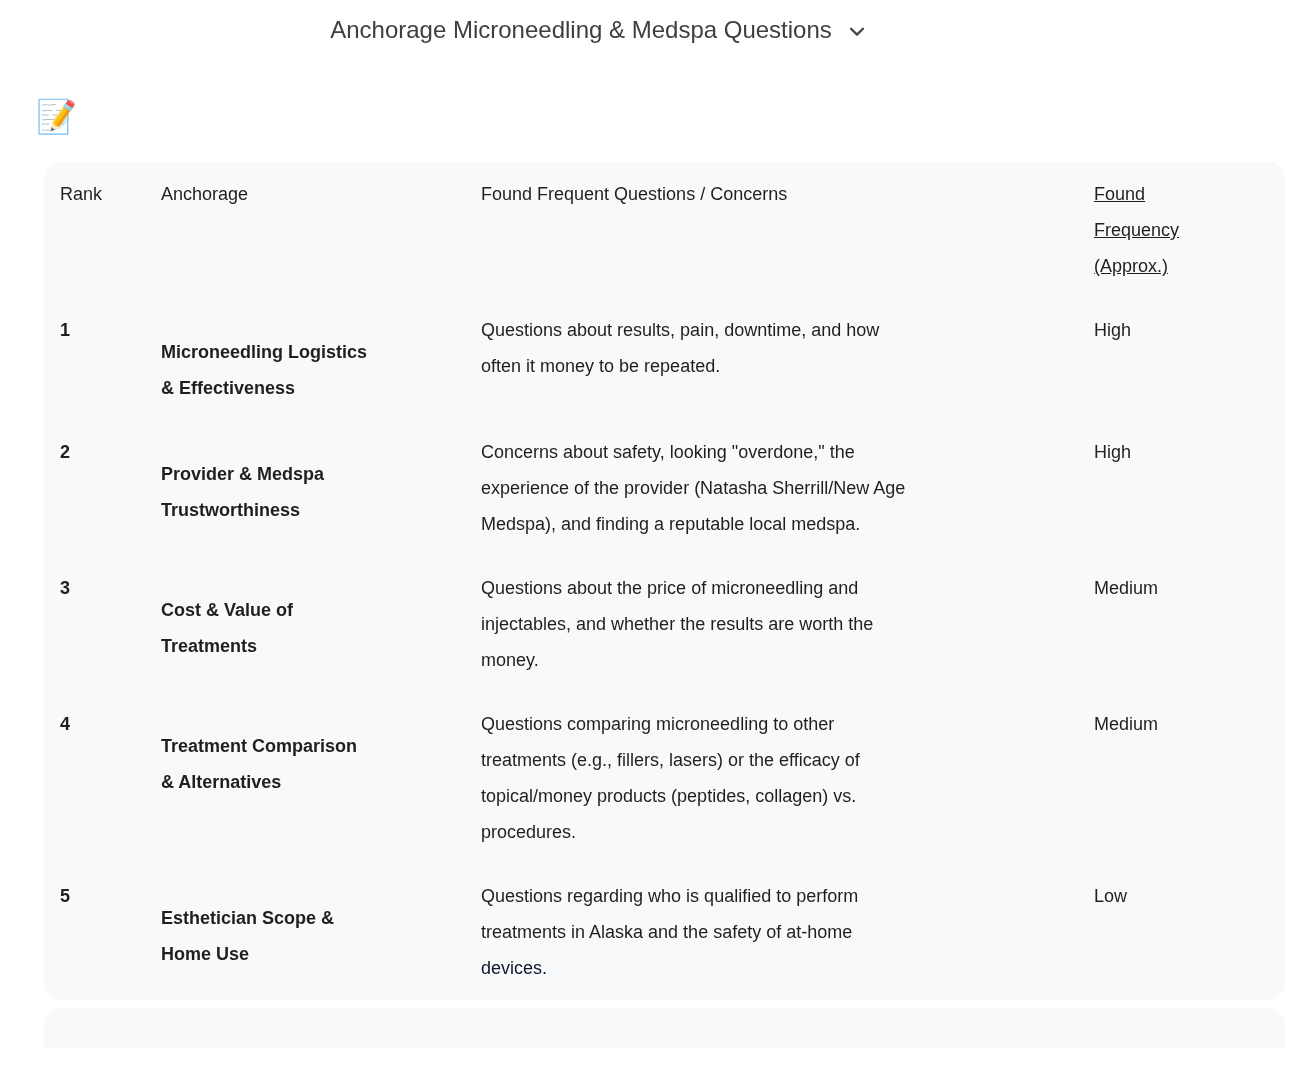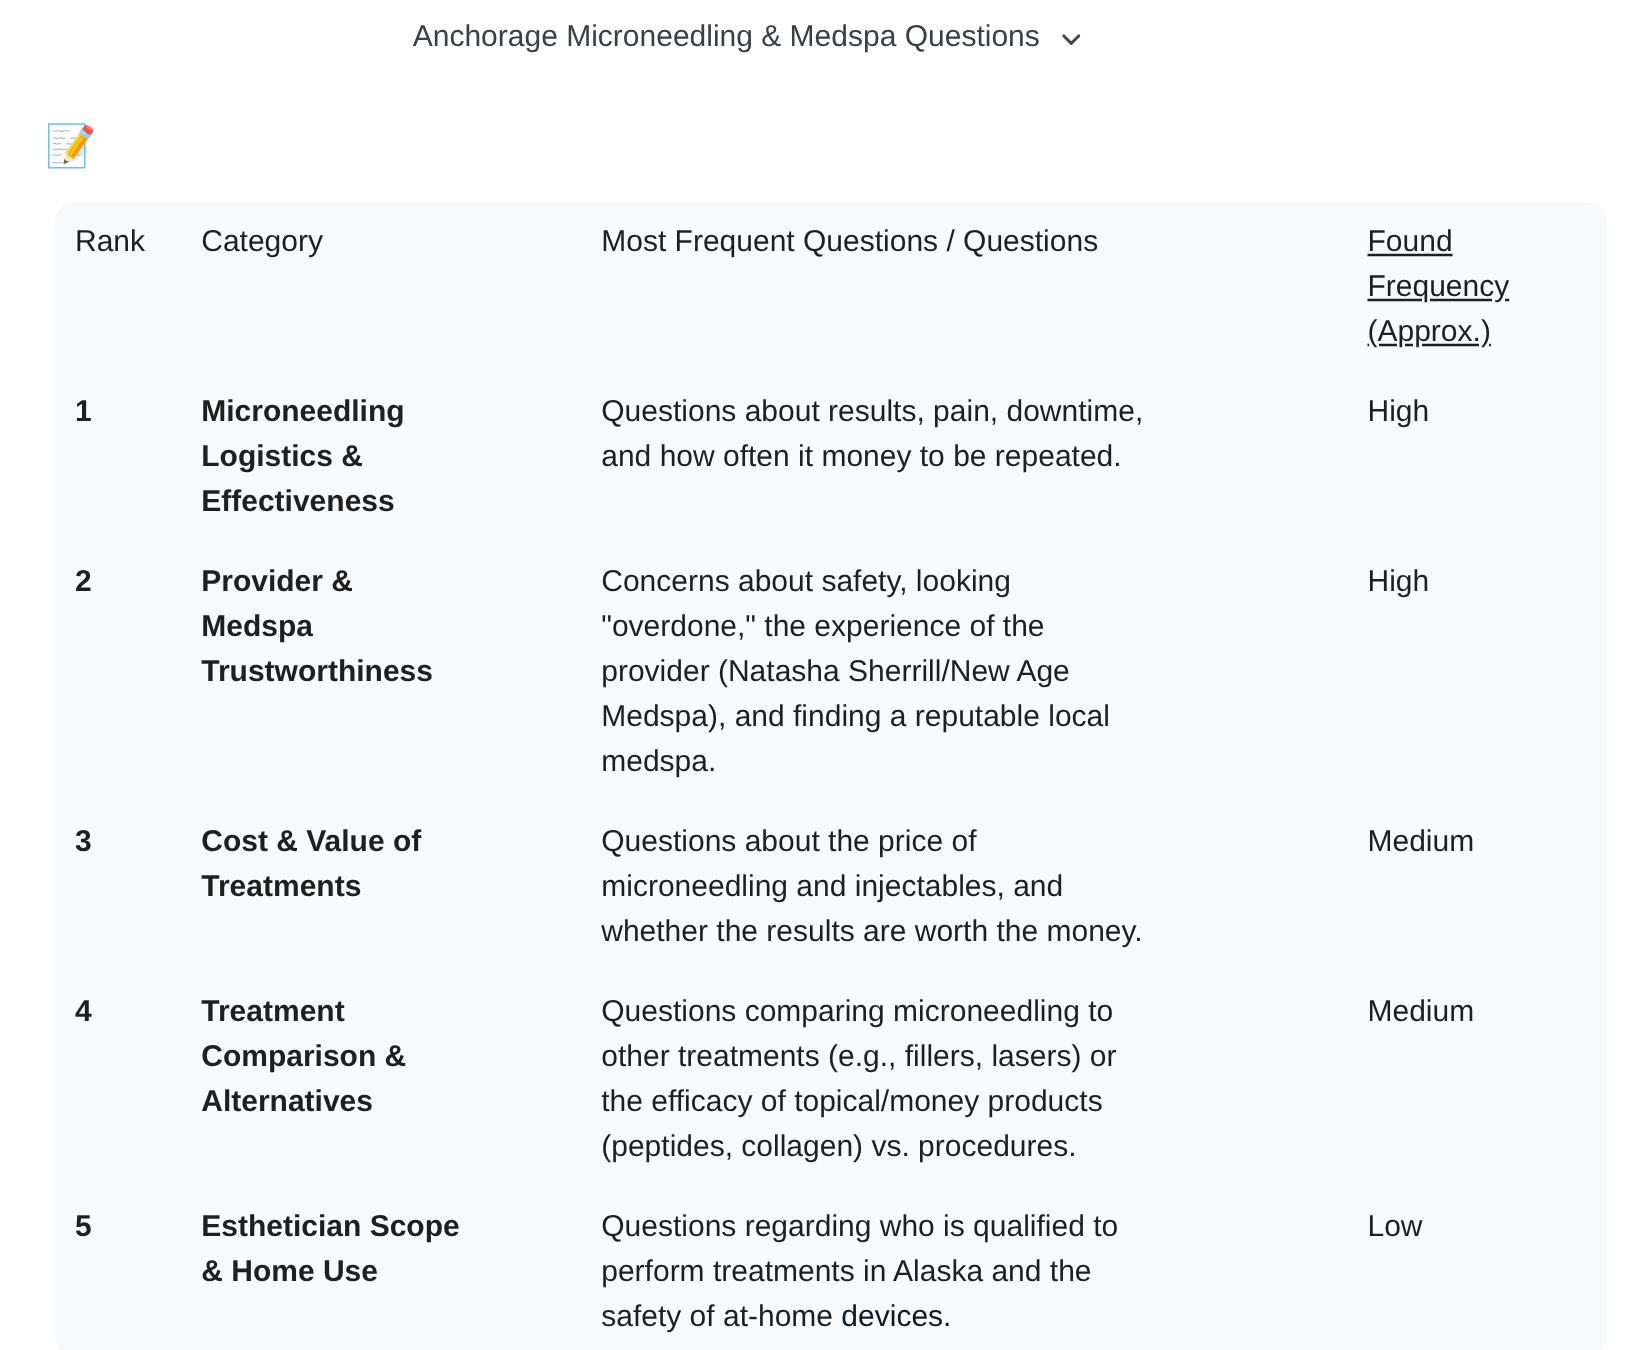--- a/index.html
+++ b/index.html
@@ -56,29 +56,29 @@
   }
   table {
     width: 100%;
     border-collapse: collapse;
     table-layout: fixed;
   }
   th, td {
     text-align: left;
     vertical-align: top;
     padding: 14px 16px;
-    font-size: 24px;
+    font-size: 18px;
     line-height: 36px;
     font-weight: 400;
     color: #1f1f1f;
   }
   th { font-weight: 400; }
   .th-narrow { display: block; max-width: 120px; text-decoration: underline; }
   td.rank, .cat-inner { font-weight: 700; }
-  .cat-inner { max-width: 210px; }
+  .cat-inner { max-width: 210px; margin-top: 22px; }
   .concern-inner { max-width: 438px; }
   .fade { color: #0f172a; }
   .next-stub {
     margin: 8px 0 0 44px;
     width: 1241px;
     height: 40px;
     background: #f8f9fb;
     border-radius: 16px 16px 0 0;
   }
 </style>
@@ -104,22 +104,22 @@
   <table>
     <colgroup>
       <col style="width:101px">
       <col style="width:320px">
       <col style="width:613px">
       <col style="width:207px">
     </colgroup>
     <thead>
       <tr>
         <th>Rank</th>
-        <th>Category</th>
-        <th>Most Frequent Questions / Questions</th>
+        <th>Anchorage</th>
+        <th>Found Frequent Questions / Concerns</th>
         <th>
           <span class="th-narrow">Found Frequency (Approx.)</span>
         </th>
       </tr>
     </thead>
     <tbody>
       <tr>
         <td class="rank">1</td>
         <td>
           <div class="cat-inner">Microneedling Logistics &amp; Effectiveness</div>

